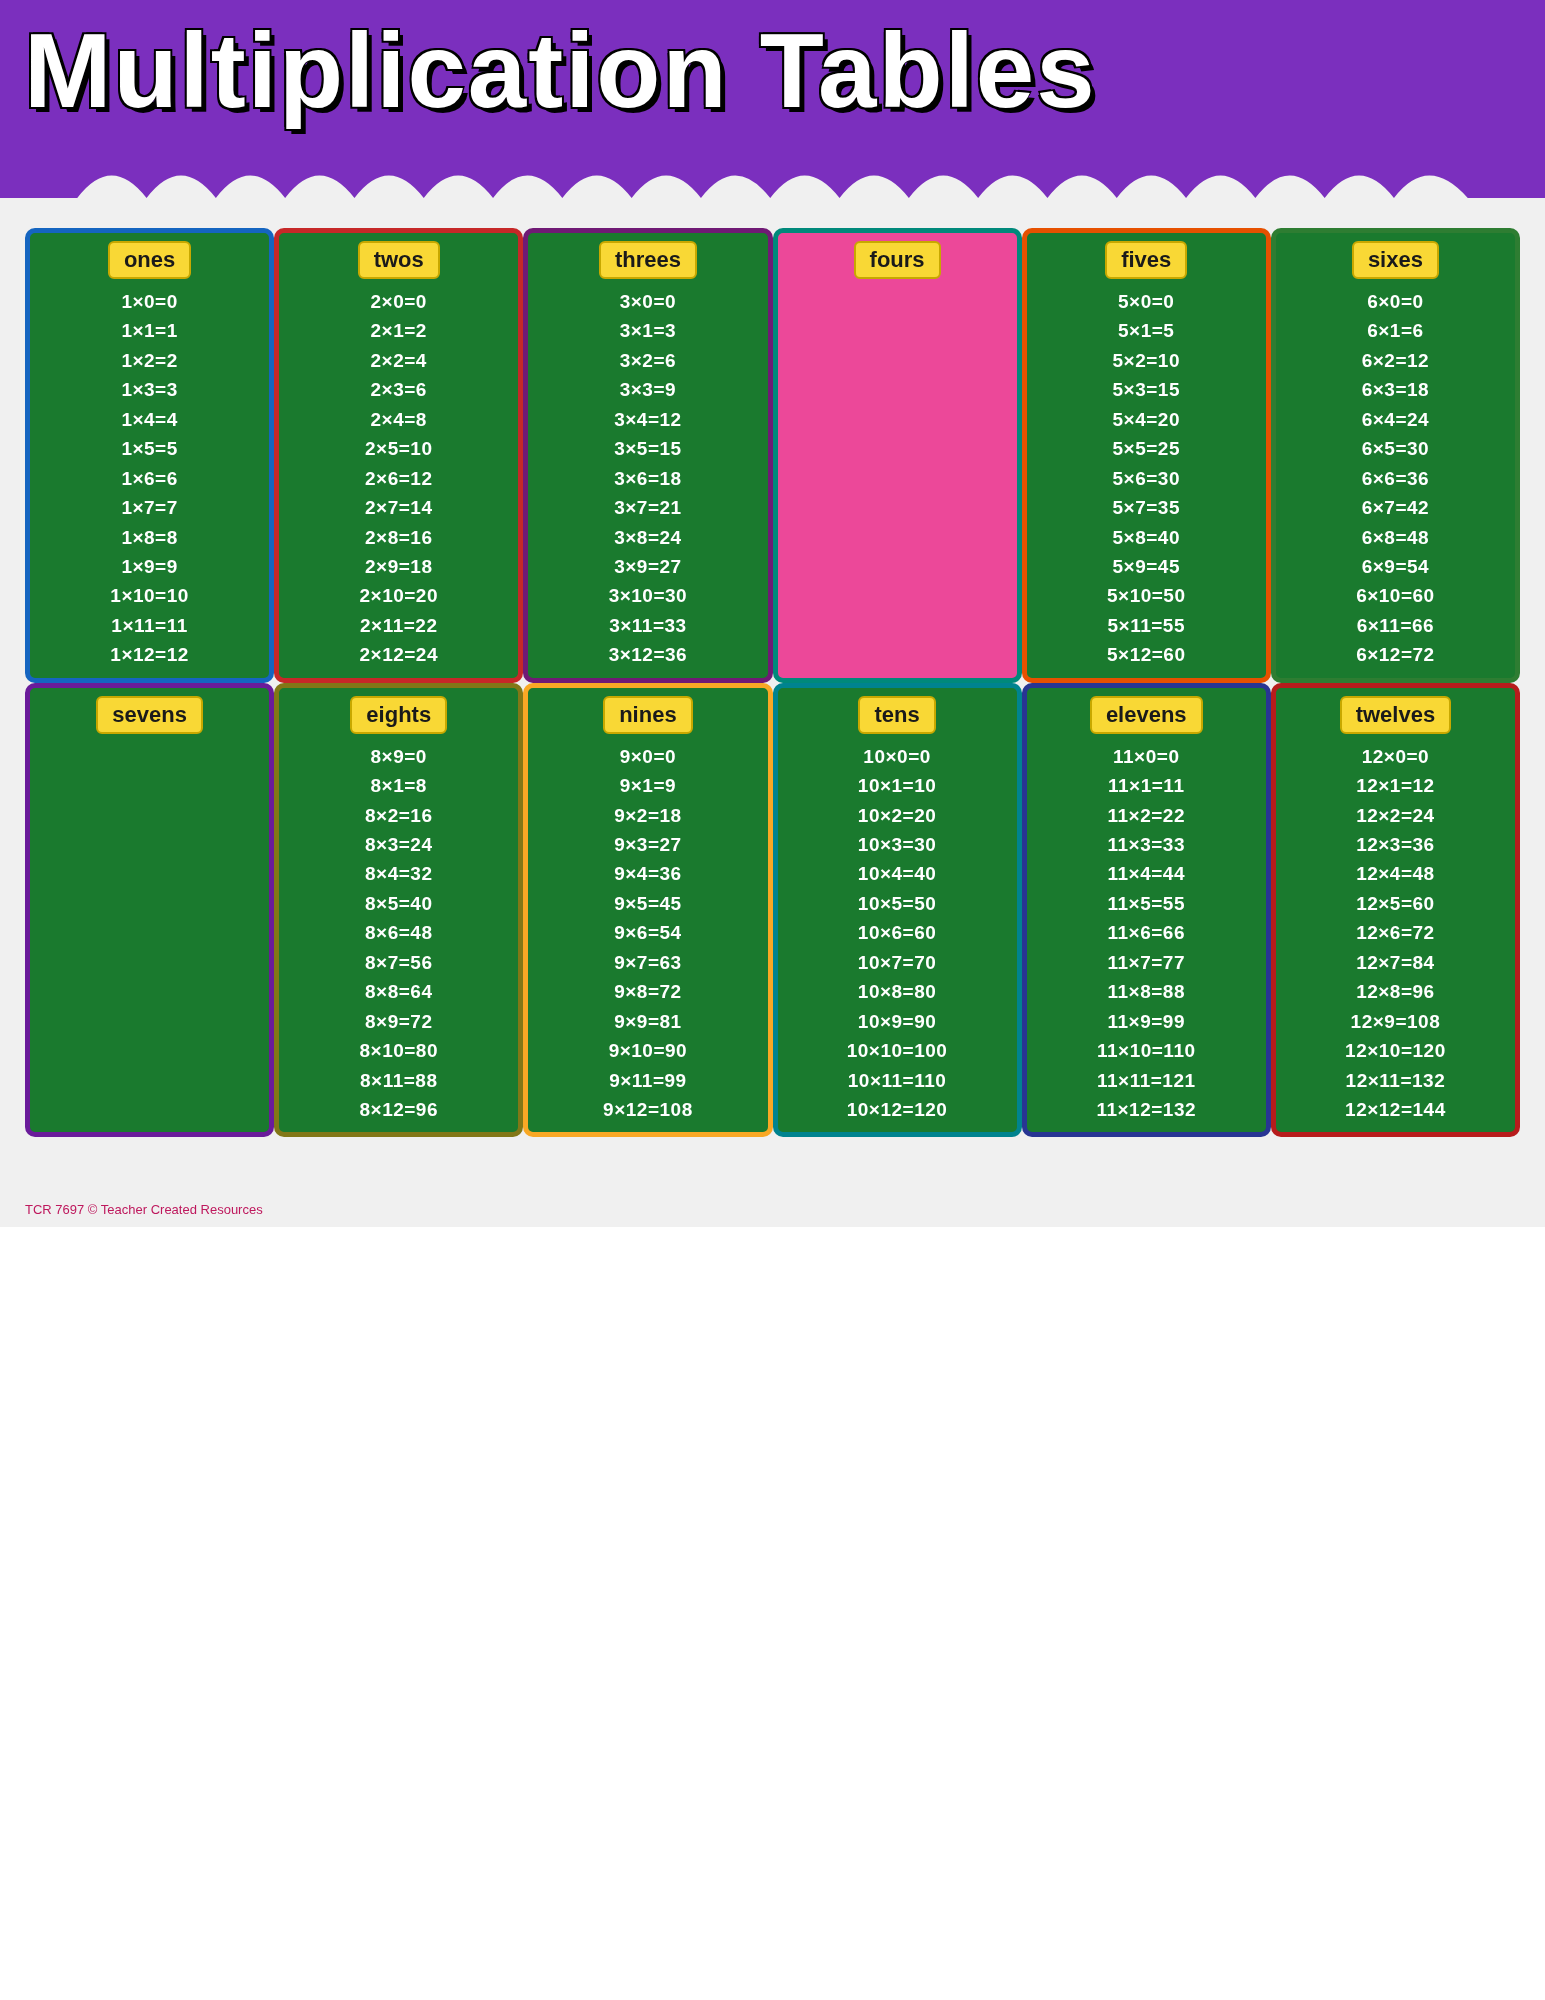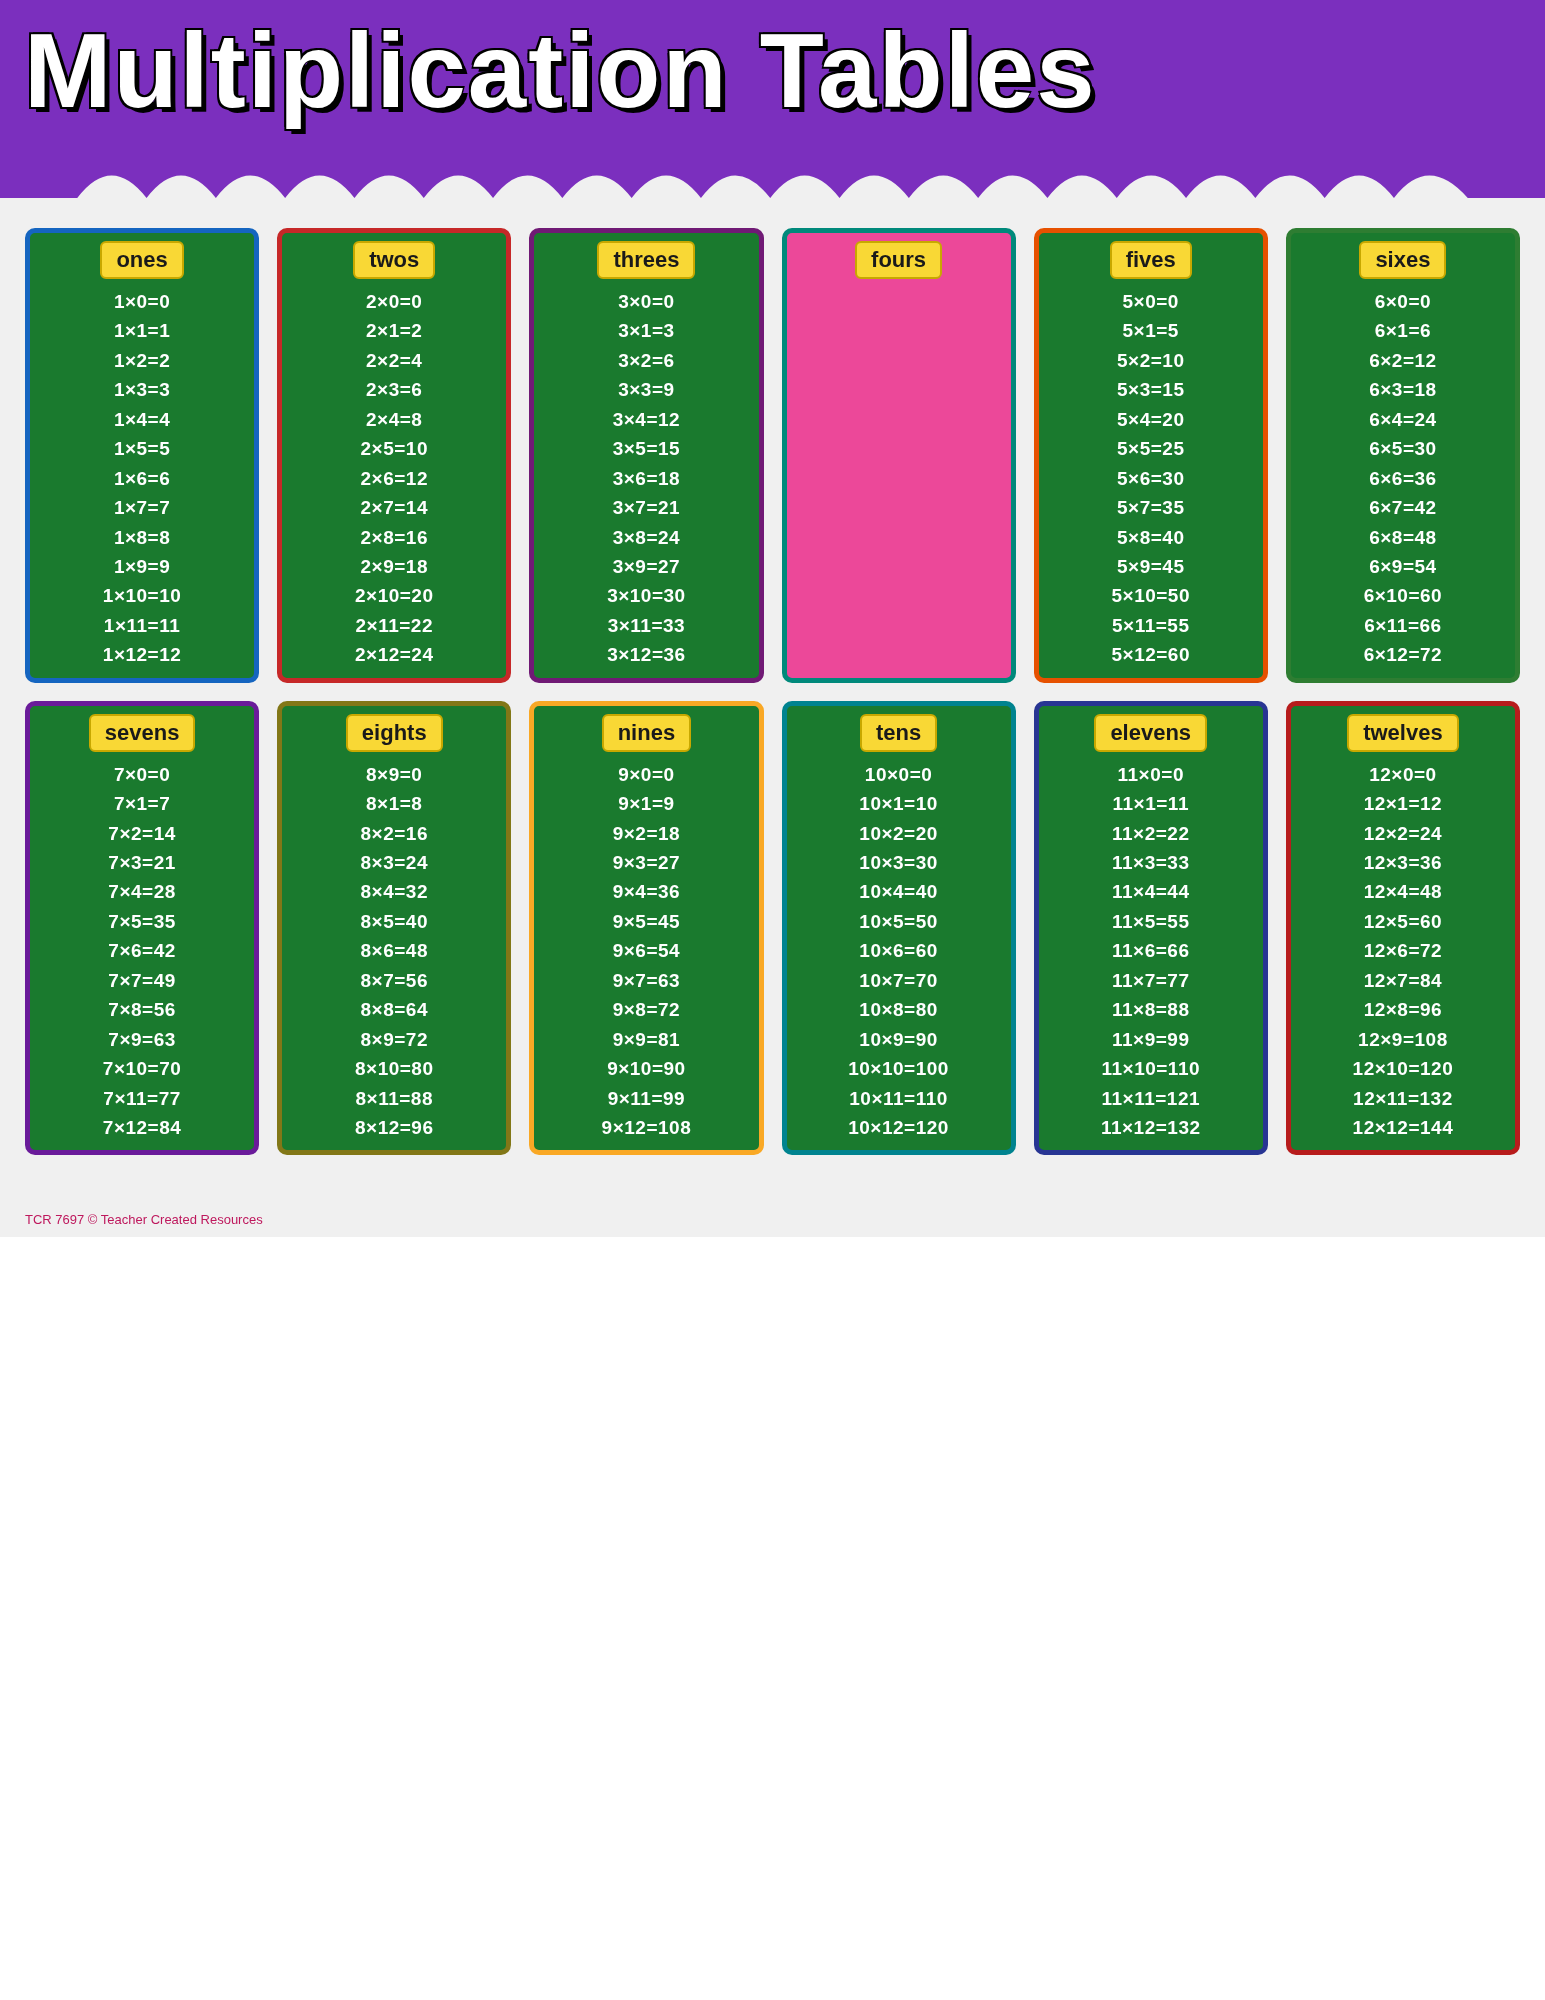--- a/index.html
+++ b/index.html
@@ -28,22 +28,21 @@
     }
 
     .main-content {
       background: #f0f0f0;
       padding: 30px 25px;
     }
 
     .tables-grid {
       display: grid;
       grid-template-columns: repeat(6, 1fr);
-      gap: 18px;
-      margin-bottom: 22px;
+      margin-bottom: 30px;
     }
 
     .table-card {
       border-radius: 10px;
       padding: 8px;
       display: flex;
       flex-direction: column;
       align-items: center;
     }
 
@@ -198,35 +197,20 @@
           <div class="equation">6×7=42</div>
           <div class="equation">6×8=48</div>
           <div class="equation">6×9=54</div>
           <div class="equation">6×10=60</div>
           <div class="equation">6×11=66</div>
           <div class="equation">6×12=72</div>
         </div>
       </div>
       <div class="table-card purple-border">
         <div class="table-label">sevens</div>
-        <div class="table-equations">
-          <div class="equation">7×0=0</div>
-          <div class="equation">7×1=7</div>
-          <div class="equation">7×2=14</div>
-          <div class="equation">7×3=21</div>
-          <div class="equation">7×4=28</div>
-          <div class="equation">7×5=35</div>
-          <div class="equation">7×6=42</div>
-          <div class="equation">7×7=49</div>
-          <div class="equation">7×8=56</div>
-          <div class="equation">7×9=63</div>
-          <div class="equation">7×10=70</div>
-          <div class="equation">7×11=77</div>
-          <div class="equation">7×12=84</div>
-        </div>
       </div>
       <div class="table-card lime-border">
         <div class="table-label">eights</div>
         <div class="table-equations">
           <div class="equation">8×9=0</div>
           <div class="equation">8×1=8</div>
           <div class="equation">8×2=16</div>
           <div class="equation">8×3=24</div>
           <div class="equation">8×4=32</div>
           <div class="equation">8×5=40</div>

